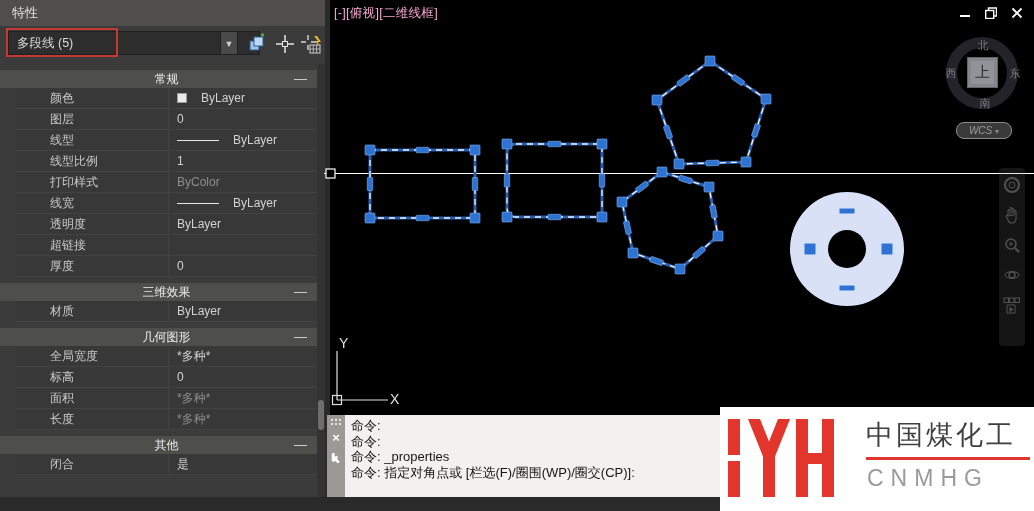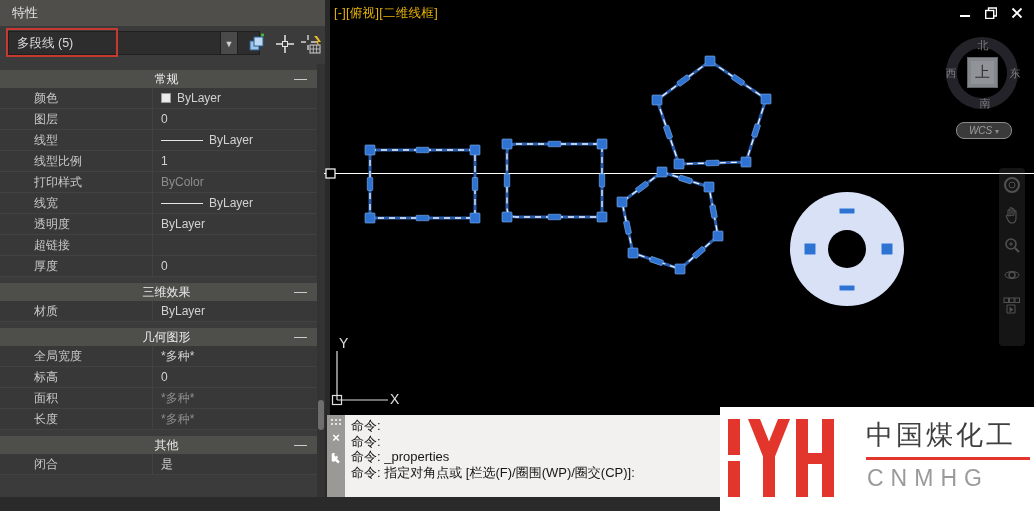--- a/index.html
+++ b/index.html
@@ -11,32 +11,32 @@
   .palette-title{height:26px;background:#504e4a;color:#e2e2e2;font-size:13px;line-height:26px;padding-left:12px;}
   .selector-row{position:relative;height:38px;}
   .selector{position:absolute;left:8px;top:5px;width:252px;height:24px;background:#2d2d2d;border:1px solid #1f1f1f;color:#d8d8d8;font-size:12.5px;line-height:22px;padding-left:8px;}
   .selector-arrow{position:absolute;left:220px;top:5px;width:18px;height:24px;background:#4a4a4a;border:1px solid #1f1f1f;color:#cfcfcf;font-size:9px;text-align:center;line-height:24px;}
   .red-annotation{position:absolute;left:6px;top:2px;width:112px;height:29px;border:2px solid #c43a31;pointer-events:none;}
   .palette-toolbtn{position:absolute;top:7px;width:22px;height:22px;}
   .sections{position:absolute;left:0;top:64px;width:317px;}
   .sec{margin-top:6px;text-align:center;}
   .sec-header{height:18px;background:#4e4e4b;color:#ececec;font-size:12px;line-height:18px;padding-left:16px;position:relative;}
   .sec-minus{position:absolute;right:10px;top:0;color:#dcdcdc;font-size:13px;}
-  .prow{position:relative;height:21px;background:#383838;border-bottom:1px solid #424242;font-size:12px;line-height:20px;}
+  .prow{position:relative;height:21px;background:#383838;border-bottom:1px solid #424242;font-size:12px;line-height:20px;margin-left:16px;}
   .prow .lab{position:absolute;left:34px;top:0;color:#c9c9c9;}
-  .prow .val{position:absolute;left:152px;top:0;right:0;bottom:0;border-left:1px solid #424242;color:#d2d2d2;padding-left:8px;display:flex;align-items:center;gap:6px;}
+  .prow .val{position:absolute;left:152px;top:0;right:0;bottom:0;border-left:1px solid #424242;color:#d2d2d2;padding-left:8px;display:flex;align-items:center;gap:14px;}
   .prow .val.grayed{color:#8d8d8d;}
   .swatch{width:10px;height:10px;background:#ececec;border:1px solid #9a9a9a;display:inline-block;}
   .ltline{width:42px;height:0;border-top:1.6px solid #e6e6e6;display:inline-block;}
   .pal-scroll{position:absolute;right:0;top:64px;width:8px;height:433px;background:#333;}
   .pal-thumb{position:absolute;left:1px;top:336px;width:6px;height:30px;background:#6e6e6e;border-radius:3px;}
 
   
   .viewport{position:absolute;left:330px;top:0;width:704px;height:415px;background:#000;}
-  .viewport-label{position:absolute;left:4px;top:5px;color:#eab308;font-size:12.5px;letter-spacing:.3px;}
+  .viewport-label{position:absolute;left:4px;top:5px;color:#f9a8d4;font-size:12.5px;letter-spacing:.3px;}
   svg.drawing{position:absolute;left:0;top:0;overflow:visible;}
 
   .viewcube-ring{position:absolute;left:616px;top:37px;width:72px;height:72px;border-radius:50%;border:11px solid #232329;}
   .viewcube-top{position:absolute;left:637px;top:57px;width:31px;height:31px;background:#909398;border:1px solid #63666b;box-shadow:inset 0 0 0 3px #84878c;color:#2e2f33;font-size:15px;display:flex;align-items:center;justify-content:center;}
   .vc-label{position:absolute;color:#7e7e82;font-size:11px;transform:translate(-50%,-50%);}
   .wcs-pill{position:absolute;left:626px;top:122px;width:56px;height:17px;background:#3a3a3a;border:1px solid #8a8a8a;border-radius:8px;color:#9c9c9c;font-size:10px;line-height:15px;text-align:center;font-style:italic;}
   .wcs-pill .dn{font-size:8px;color:#8a8a8a;}
 
   .navbar{position:absolute;left:669px;top:168px;width:26px;height:178px;background:rgba(115,115,115,.18);border-radius:4px;display:flex;flex-direction:column;align-items:center;padding-top:8px;gap:12px;}
   .nav-ic{width:18px;height:18px;opacity:.85;}

